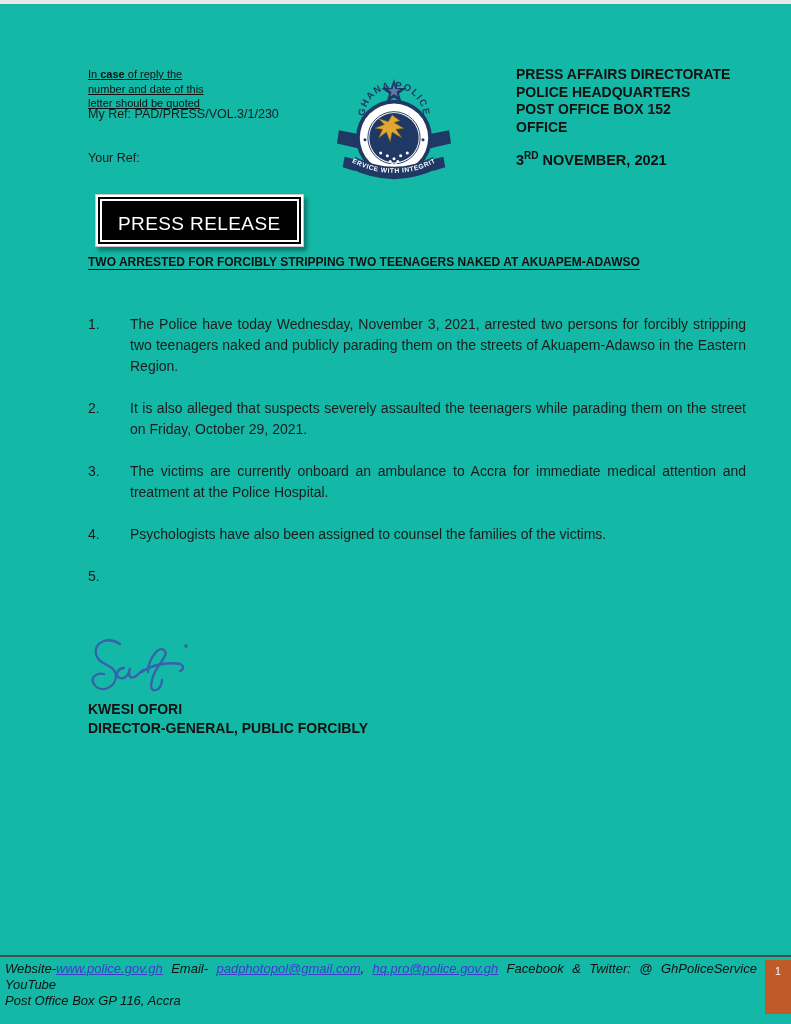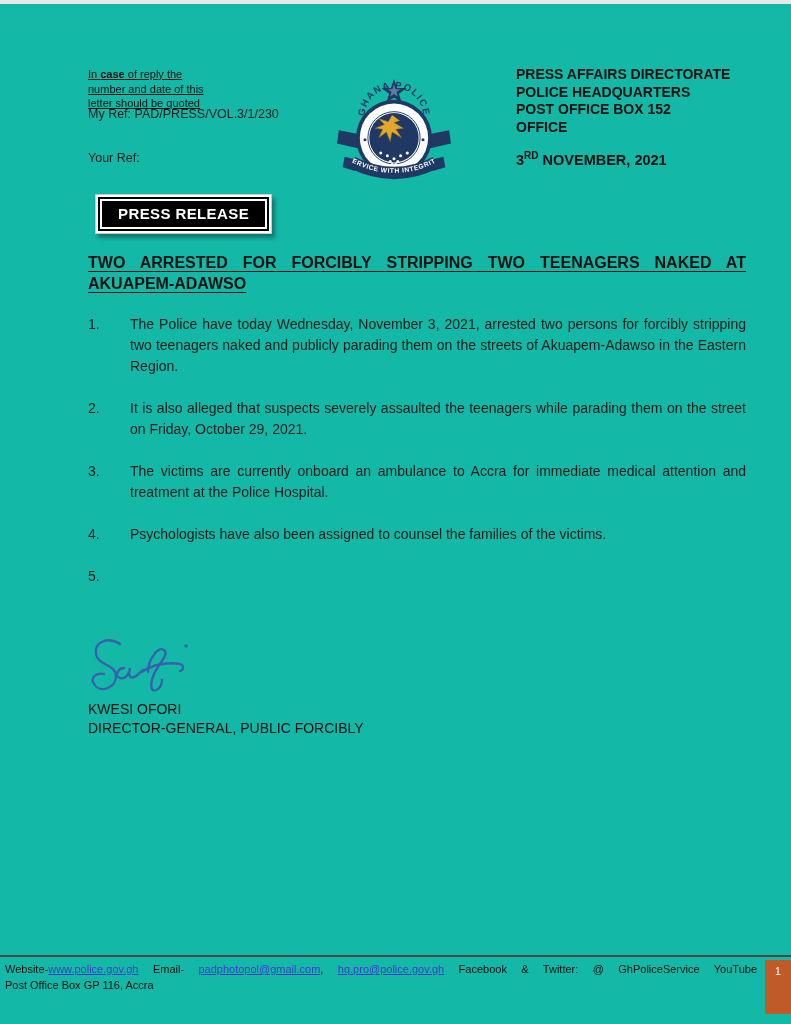--- a/index.html
+++ b/index.html
@@ -22,45 +22,45 @@
   .date-line{left:516px; top:148px; font-size:14.5px; font-weight:bold; color:#111;}
   .date-line sup{font-size:10px; vertical-align:super; line-height:0;}
 
   
   .press-outer{
     left:95px; top:190px; background:#fff; border:1px solid #c8c8c8; padding:2px;
     box-shadow:3px 4px 4px rgba(0,0,0,0.35);
   }
   .press-black{background:#000; padding:2px;}
   .press-inner{
-    border:2px solid #fff; padding:4px 16px 5px 16px;
-    color:#fff; font-weight:bold; font-size:15px; letter-spacing:0.4px; white-space:nowrap;
+    border:2px solid #fff; padding:12px 16px 5px 16px;
+    color:#fff; font-weight:normal; font-size:19px; letter-spacing:0.4px; white-space:nowrap;
   }
 
   
   .doc-title{
-    left:88px; top:248px; width:658px; font-size:16px; font-weight:bold;
+    left:88px; top:248px; width:658px; font-size:12px; font-weight:bold;
     line-height:21px; text-align:justify; color:#111;
     text-decoration:underline; text-underline-offset:3px;
   }
 
   
   .body-list{left:88px; top:310px; width:658px; font-size:14px; line-height:21px;}
   .item{position:relative; padding-left:42px; text-align:justify; margin-bottom:21px;}
   .item .num{position:absolute; left:0; top:0;}
 
   
   .sig{left:86px; top:630px;}
-  .signatory{left:88px; top:696px; font-size:14px; font-weight:normal; line-height:18.5px; color:#111;}
+  .signatory{left:88px; top:696px; font-size:14px; font-weight:bold; line-height:18.5px; color:#111;}
 
   
   .footer-rule{left:0; top:951px; width:791px; border-top:2px solid #4a4a4a; height:0;}
   .footer-text{
     left:5px; top:957px; width:752px;
-    font-size:11px; line-height:16px; color:#111;
+    font-size:13px; font-style:italic; line-height:16px; color:#111;
   }
   .fline{text-align:justify; text-align-last:justify;}
   .fline3{text-align:left;}
   .flink{color:#3c3ccd; text-decoration:underline;}
   .page-num-box{
     right:0; top:956px; width:26px; height:54px; background:#c05a28;
     color:#fff; font-size:10.5px; text-align:center; padding-top:5px; box-sizing:border-box;
     font-style:normal;
   }
 </style>

